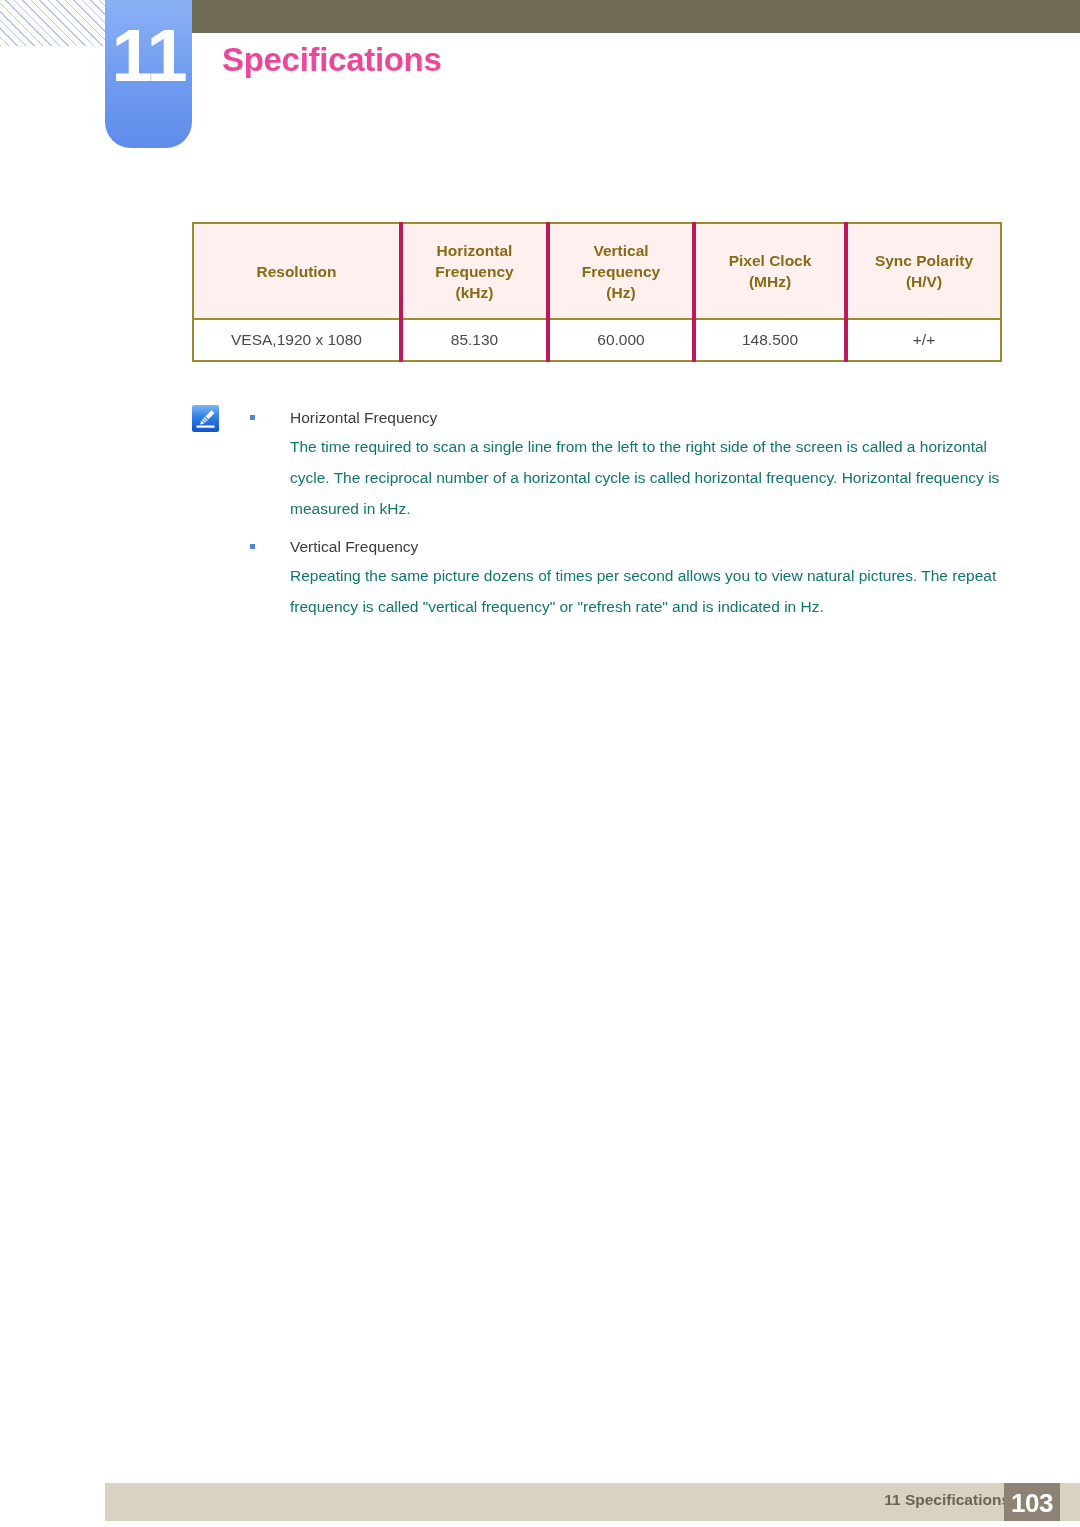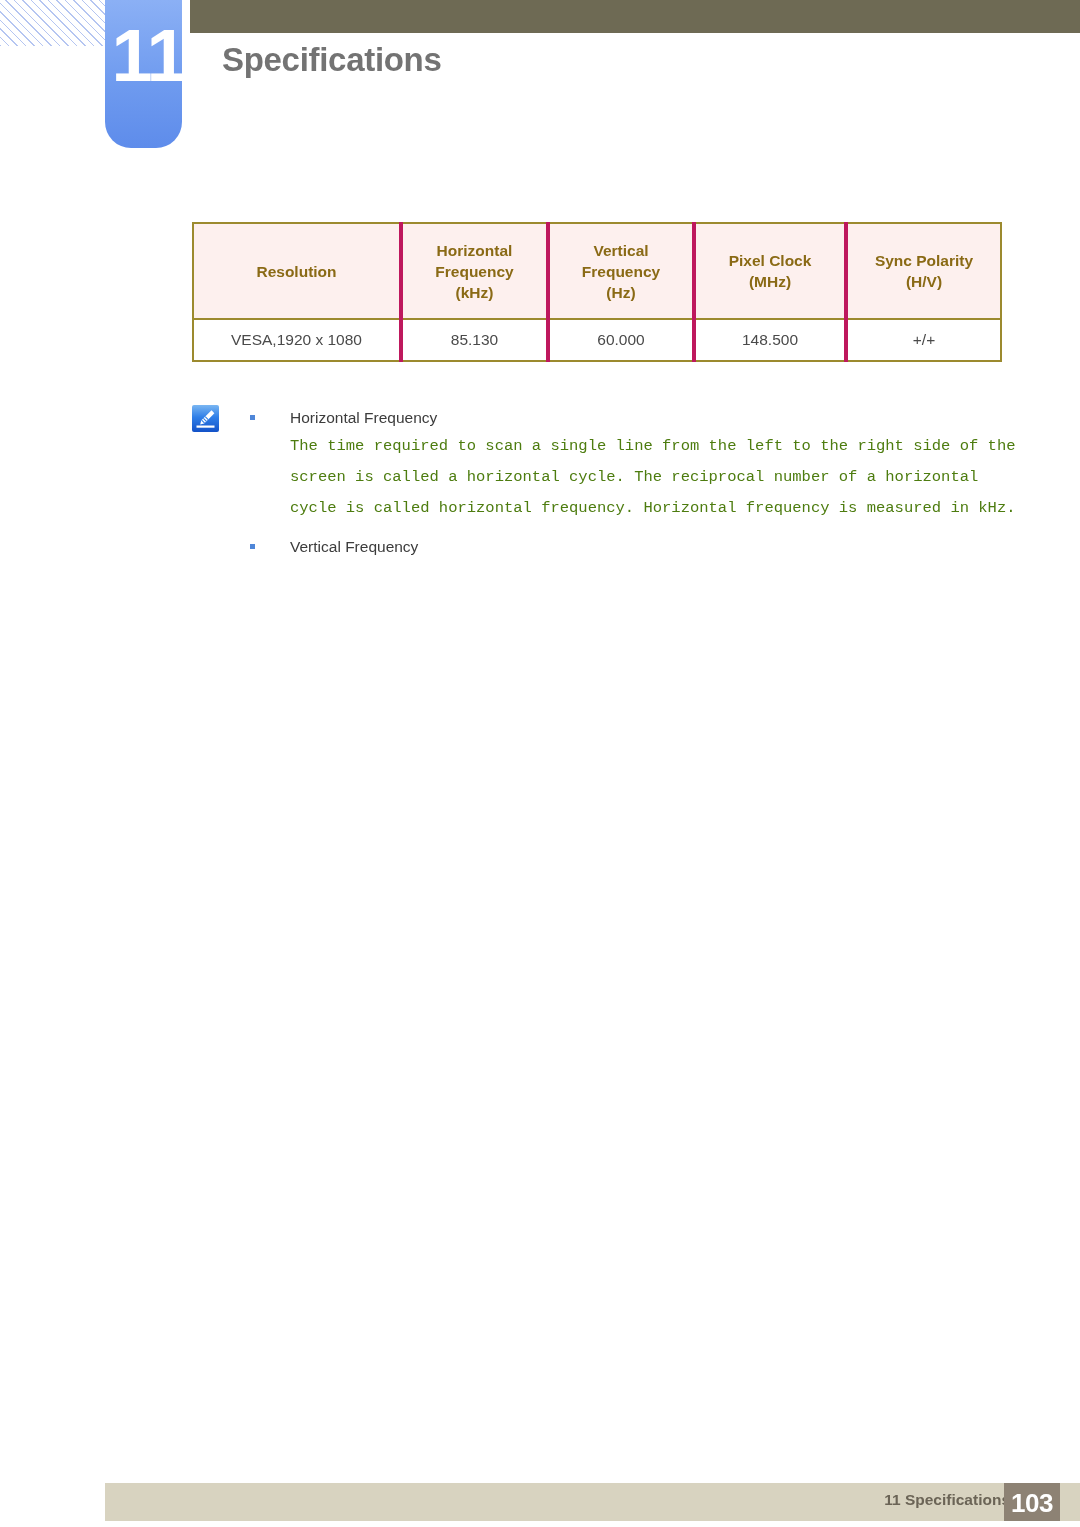--- a/index.html
+++ b/index.html
@@ -30,42 +30,42 @@
   }
   .olive-band {
     position: absolute;
     left: 190px; top: 0;
     width: 890px; height: 33px;
     background: #6e6a54;
   }
   .chapter-tab {
     position: absolute;
     left: 105px; top: 0;
-    width: 77px; height: 148px;
+    width: 87px; height: 148px;
     background: linear-gradient(180deg, #8bb0f5 0%, #6f9bef 55%, #5e8ceb 100%);
     border-bottom-left-radius: 26px;
     border-bottom-right-radius: 26px;
   }
   .chapter-num {
     position: absolute;
     left: 0; top: 16px;
     width: 87px;
     text-align: center;
     font-size: 74px;
     font-weight: bold;
     color: #ffffff;
     letter-spacing: -2px;
     line-height: 80px;
   }
   .page-title {
     position: absolute;
     left: 222px; top: 41px;
     font-size: 33px;
     font-weight: bold;
-    color: #737373;
+    color: #ec4899;
     letter-spacing: -0.3px;
   }
 
   
   .spec-table {
     position: absolute;
     left: 192px; top: 222px;
     width: 808px;
     border-collapse: collapse;
     table-layout: fixed;
@@ -133,24 +133,23 @@
   }
   .note-head .bullet {
     position: absolute;
     left: 2px; top: 10px;
     width: 5px; height: 5px;
     background: #4f86d8;
   }
   .note-body {
     padding-left: 42px;
     font-size: 15.5px;
-    color: #4d7c0f;
+    color: #0f766e;
     line-height: 31px;
     max-width: 740px;
-    font-family: Liberation Mono, monospace;
   }
 
   
   .footer-bar {
     position: absolute;
     left: 105px; top: 1483px;
     width: 975px; height: 38px;
     background: #d8d3c0;
   }
   .footer-label {
@@ -245,19 +244,20 @@
       <span>Horizontal Frequency</span>
     </div>
     <div class="note-body">The time required to scan a single line from the left to the right side of the screen is called a horizontal cycle. The reciprocal number of a horizontal cycle is called horizontal frequency. Horizontal frequency is measured in kHz.</div>
   </div>
 
   <div class="note-group">
     <div class="note-head">
       <span class="bullet"></span>
       <span>Vertical Frequency</span>
     </div>
+    <div class="note-body">Repeating the same picture dozens of times per second allows you to view natural pictures. The repeat frequency is called "vertical frequency" or "refresh rate" and is indicated in Hz.</div>
   </div>
 
 </div>
 
 <div class="footer-bar"></div>
 <div class="footer-label">11 Specifications</div>
 <div class="footer-page">103</div>
 
 </body></html>

